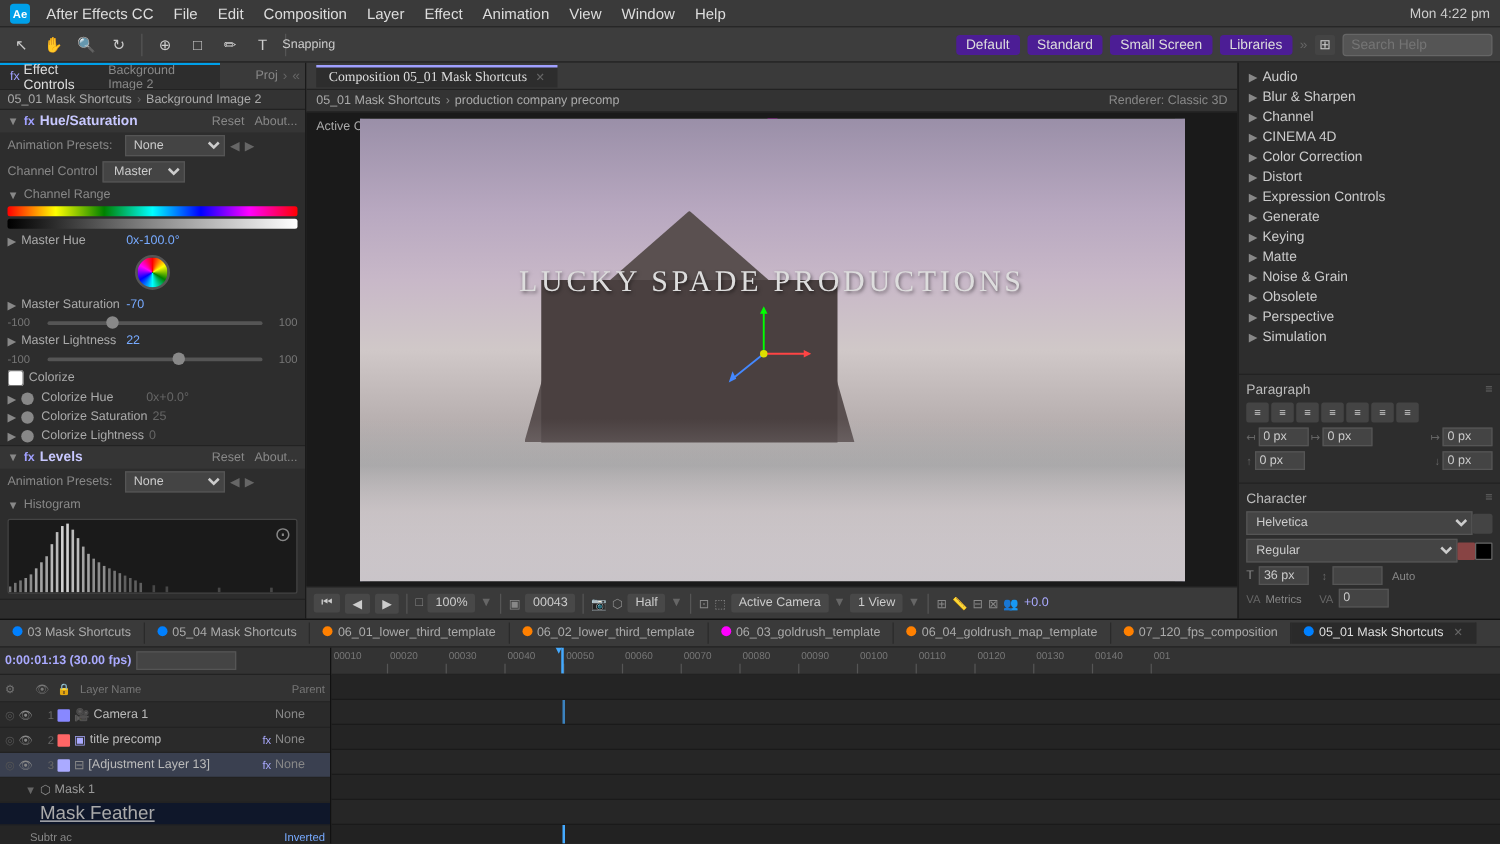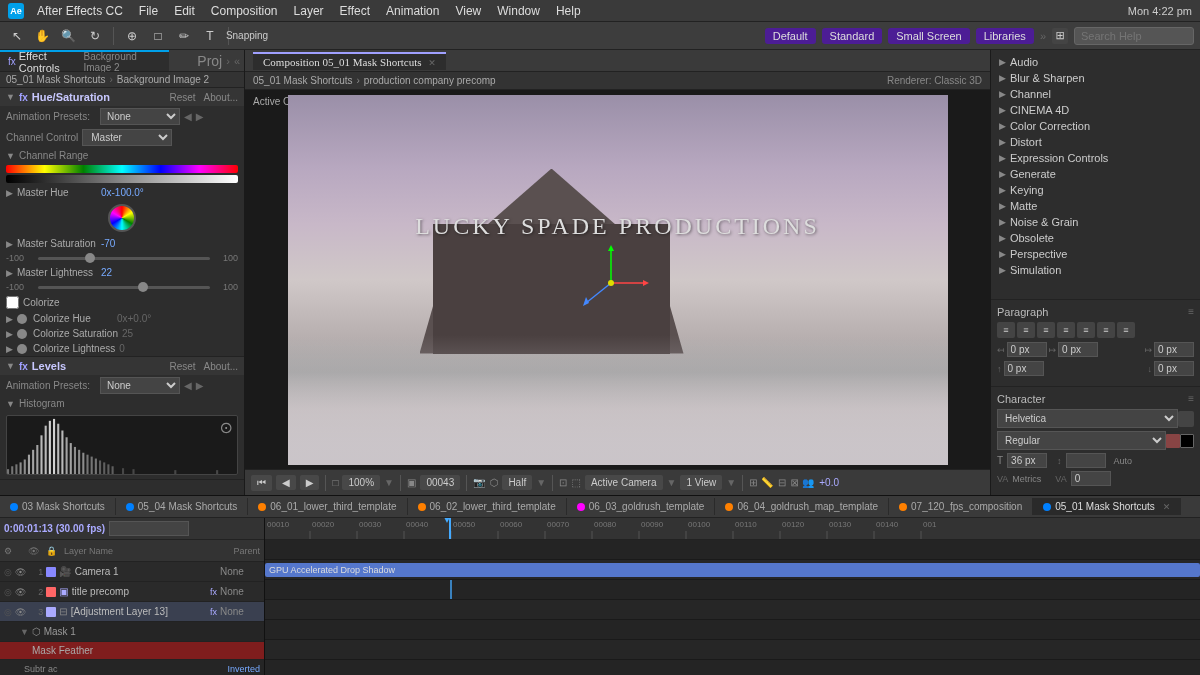--- a/index.html
+++ b/index.html
@@ -201,21 +201,21 @@
       padding: 2px 6px;
       gap: 4px;
       font-size: 10px;
     }
     .fx-channel-select {
       background: #444;
       border: 1px solid #555;
       color: #ccc;
       font-size: 10px;
       padding: 1px 4px;
-      width: 90px;
+      width: 66px;
     }
 
     
     .color-range-bar {
       margin: 2px 6px;
       height: 8px;
       border-radius: 2px;
     }
     .hue-bar {
       background: linear-gradient(to right, red, yellow, green, cyan, blue, magenta, red);
@@ -565,21 +565,20 @@
       border-bottom: 1px solid #222;
       overflow: hidden;
     }
     .timeline-tab {
       padding: 3px 10px;
       font-size: 10px;
       cursor: pointer;
       color: #aaa;
       white-space: nowrap;
       display: flex;
-      align-items: center;
       gap: 4px;
       border-right: 1px solid #2a2a2a;
     }
     .timeline-tab.active {
       background: #2a2a2a;
       color: #ddd;
     }
     .tab-dot {
       width: 8px; height: 8px;
       border-radius: 50%;
@@ -753,21 +752,21 @@
 <div class="main-area">
 
   <div class="left-panel">
     <div class="panel-tab-bar">
       <div class="panel-tab active">
         <span style="font-size:10px;margin-right:3px;color:#a0a0ff;">fx</span>
         <span>Effect Controls</span>
         <span style="font-size:10px;color:#888;margin-left:4px;">Background Image 2</span>
       </div>
       <div style="margin-left:auto;display:flex;align-items:center;gap:4px;padding-right:4px;">
-        <span style="color:#888;font-size:14px;cursor:pointer;margin-left:28px;">Proj</span>
+        <span style="color:#888;font-size:10px;cursor:pointer;margin-left:28px;">Proj</span>
         <span style="color:#666;font-size:11px;">›</span>
         <span style="color:#666;font-size:11px;cursor:pointer;">«</span>
       </div>
     </div>
 
     <div style="padding:2px 6px;font-size:10px;color:#888;background:#333;border-bottom:1px solid #222;display:flex;align-items:center;gap:4px;">
       <span style="color:#aaa;">05_01 Mask Shortcuts</span>
       <span style="color:#666;">›</span>
       <span style="color:#aaa;">Background Image 2</span>
     </div>
@@ -1233,21 +1232,21 @@
           <span style="font-size:9px;color:#aaf;">fx</span>
           <span class="parent-col">None</span>
         </div>
 
         <div class="layer-row sub">
           <span style="font-size:9px;color:#666;">▼</span>
           <span style="font-size:10px;color:#888;">⬡</span>
           <span class="layer-name" style="color:#999;font-size:10px;">Mask 1</span>
         </div>
 
-        <div style="height:18px;display:flex;align-items:center;padding:0 4px 0 32px;border-bottom:1px solid #222;font-size:10px;background:#7f1d1d;">
+        <div style="height:18px;display:flex;align-items:center;padding:0 4px 0 32px;border-bottom:1px solid #222;font-size:15px;background:#0f172a;text-decoration:underline;">
           <span style="color:#aaa;">Mask Feather</span>
         </div>
 
         <div style="height:18px;display:flex;align-items:center;padding:0 4px 0 24px;border-bottom:1px solid #222;font-size:9px;gap:4px;background:#252525;">
           <span style="color:#888;">Subtr ac</span>
           <span style="color:#7af;margin-left:auto;">Inverted</span>
         </div>
 
       </div>
     </div>
@@ -1292,26 +1291,20 @@
         </svg>
       </div>
 
       <div class="track-area" style="position:relative;">
 
         <div class="time-indicator" style="left:185px;"></div>
 
         <div class="track-row"></div>
         <div class="track-row">
 
-          <div class="track-bar" style="left:0;width:100%;background:#5577cc;">
-            <span style="font-size:9px;color:#ddd;padding:2px 4px;white-space:nowrap;overflow:hidden;">GPU Accelerated Drop Shadow</span>
-          </div>
-        </div>
-        <div class="track-row">
-
           <div style="position:absolute;left:185px;top:0;width:2px;height:100%;background:#4af;opacity:0.7;"></div>
         </div>
         <div class="track-row"></div>
         <div class="track-row"></div>
         <div class="track-row"></div>
         <div class="track-row"></div>
 
       </div>
     </div>
   </div>

